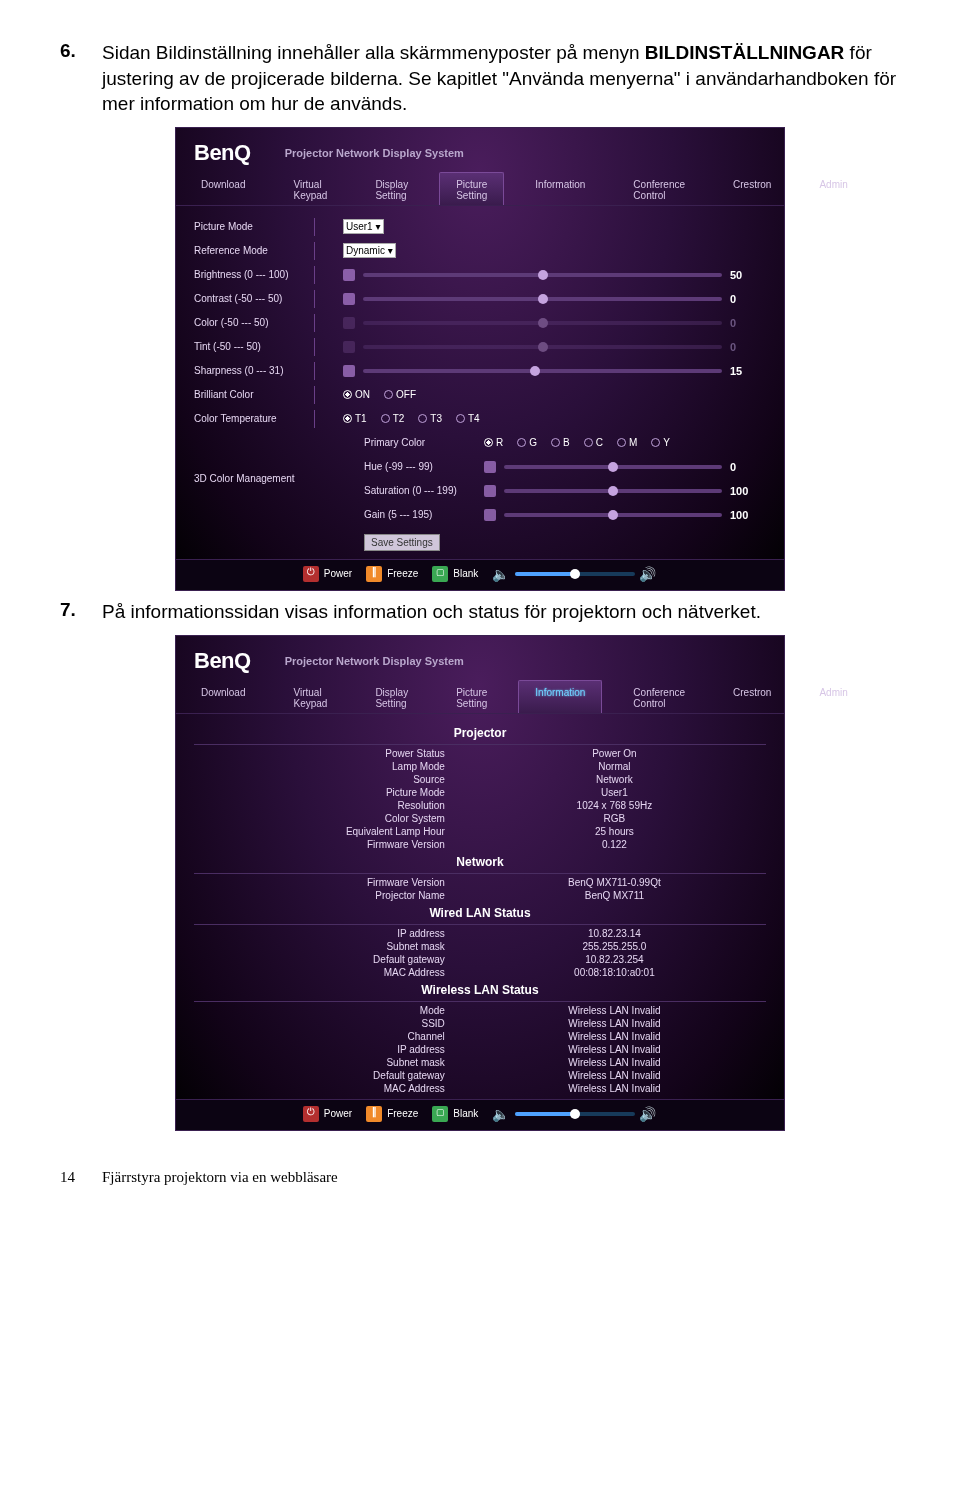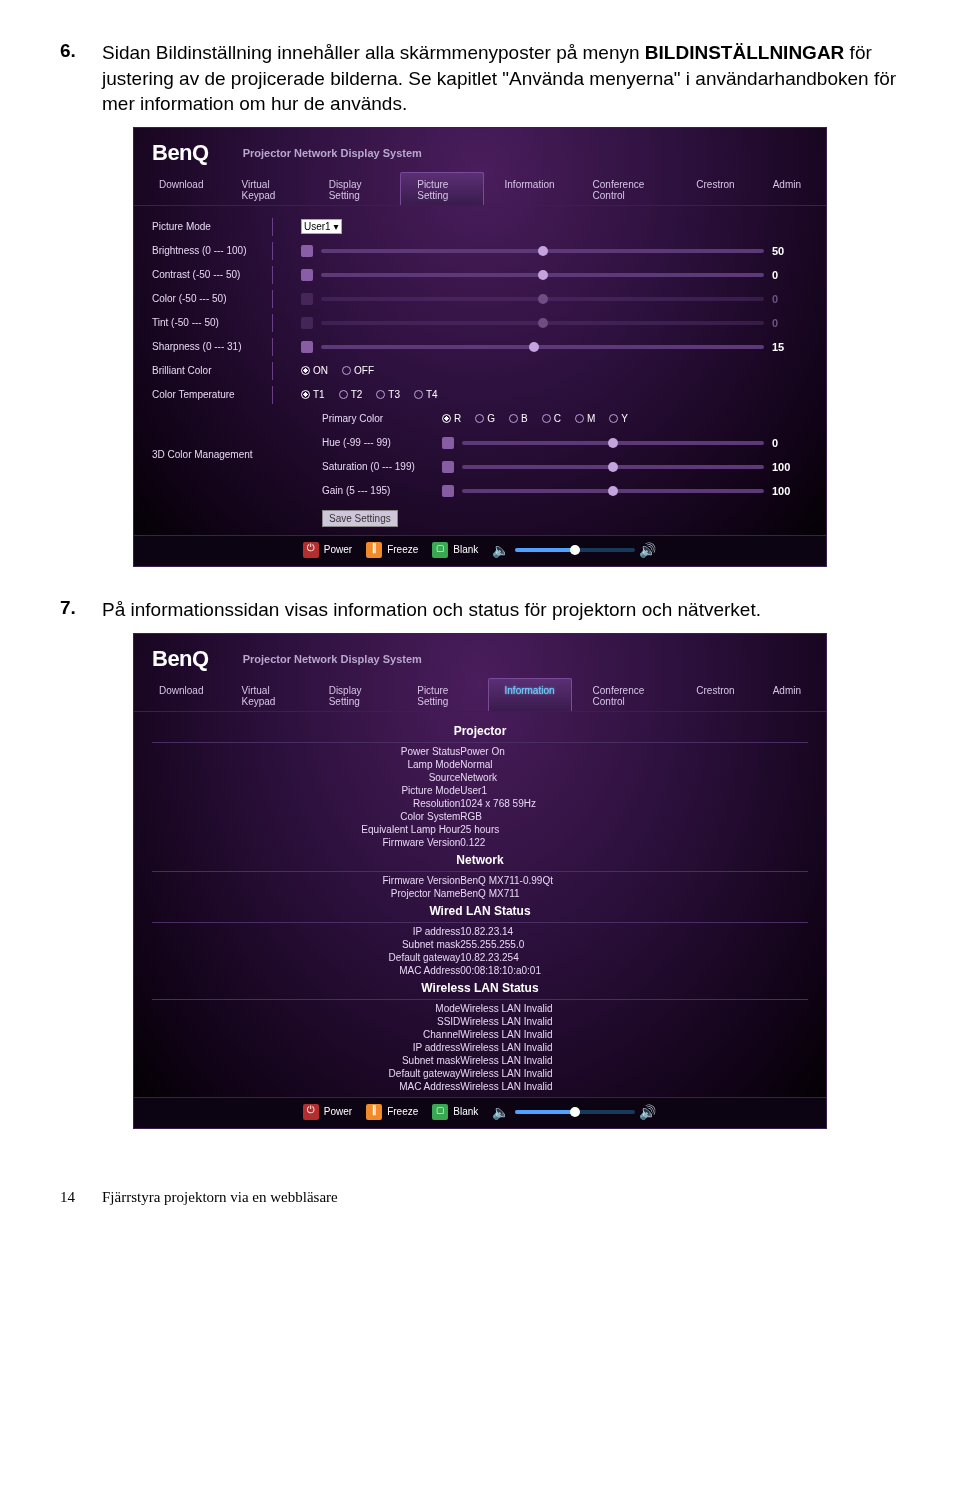--- a/index.html
+++ b/index.html
@@ -10,35 +10,35 @@
     margin: 0 auto;
     color: #000;
   }
   .page { padding: 40px 60px 30px 60px; }
   .doc-item { display: flex; gap: 20px; margin-bottom: 10px; }
   .doc-num { font-size: 19px; font-weight: bold; min-width: 22px; }
   .doc-text { font-size: 19px; line-height: 1.35; }
   .doc-text .em { font-weight: bold; }
 
   .screenshot {
-    width: 694px;
-    margin: 8px auto 30px auto;
+    width: 610px;
+    margin: 8px auto 8px auto;
     background: radial-gradient(ellipse at 50% 10%, #4a1d5c 0%, #2a0f3a 45%, #120318 80%, #000 100%);
     color: #fff;
     font-size: 10px;
     border: 1px solid #3a2050;
     position: relative;
   }
   .hdr {
     display: flex; align-items: center; gap: 10px; padding: 12px 18px 6px 18px;
   }
   .logo { font-size: 22px; font-weight: bold; color: #fff; letter-spacing: -0.5px; }
   .subtitle { color: #b9a7cc; font-size: 11px; font-weight: bold; padding-left: 24px; }
   .tabs {
-    display: flex; gap: 4px; padding: 0 8px; border-bottom: 1px solid #3a2050;
+    display: flex; gap: 14px; padding: 0 8px; border-bottom: 1px solid #3a2050;
   }
   .tab {
     padding: 6px 16px 4px 16px; font-size: 10px; color: #d7c6e6;
     border: 1px solid transparent; border-bottom: none; cursor: pointer;
   }
   .tab.active {
     background: linear-gradient(#5a2f74, #3a1b4d);
     border: 1px solid #7a4a98; border-bottom: none;
     border-radius: 2px 2px 0 0;
   }
@@ -82,22 +82,22 @@
   .ico-blank::after{content:"▢";color:#fff;font-size:9px;}
   .ico-vol{ color:#5faaff; font-size:14px; }
   .vol-slider { width:120px; height:4px; background:#173a5a; border-radius:2px; position:relative; }
   .vol-fill { height:100%; background:#4fa2ff; border-radius:2px; width:50%; }
   .vol-thumb { width:10px;height:10px;border-radius:50%;background:#fff;position:absolute;top:-3px; transform:translateX(-50%);}
 
   
   .info .body2 { padding: 8px 18px 4px 18px; }
   .ihead { text-align:center; font-weight:bold; color:#fff; margin:4px 0 2px 0; border-bottom:1px solid #4a2d62; padding-bottom:4px; font-size:12px; }
   .irow { display:flex; justify-content:flex-start; padding:1px 0; font-size:10px; }
-  .ilbl { width: 47%; text-align:right; color:#e6d7f2; }
-  .ival { width: 53%; text-align:left; color:#e6d7f2; }
+  .ilbl { width: 47%; text-align:right; padding-right:18px; color:#e6d7f2; }
+  .ival { width: 53%; text-align:center; color:#e6d7f2; }
 
   .page-footer { display:flex; gap:20px; font-size:15px; padding-top:10px; }
   .pagenum { min-width:22px; }
   .chapter-title { }
 </style>
 </head>
 <body>
 
 <div class="page">
 
@@ -125,20 +125,27 @@
   </div>
   <div class="body1">
     <div class="row">
       <div class="lbl">Picture Mode</div>
       <div class="ctrl">
             <span class="sep"></span>
         <span class="sel"><span>User1</span> ▾</span>
       </div>
     </div>
     <div class="row">
+      <div class="lbl">Reference Mode</div>
+      <div class="ctrl">
+            <span class="sep"></span>
+        <span class="sel"><span>Dynamic</span> ▾</span>
+      </div>
+    </div>
+    <div class="row">
       <div class="lbl">Brightness (0 --- 100)</div>
       <div class="ctrl">
             <span class="sep"></span>
         <span class="slider-icon"></span>
         <div class="slider">
               <div class="slider-thumb" style="left:50%"></div>
             </div>
         <span class="slider-val">50</span>
       </div>
     </div>

